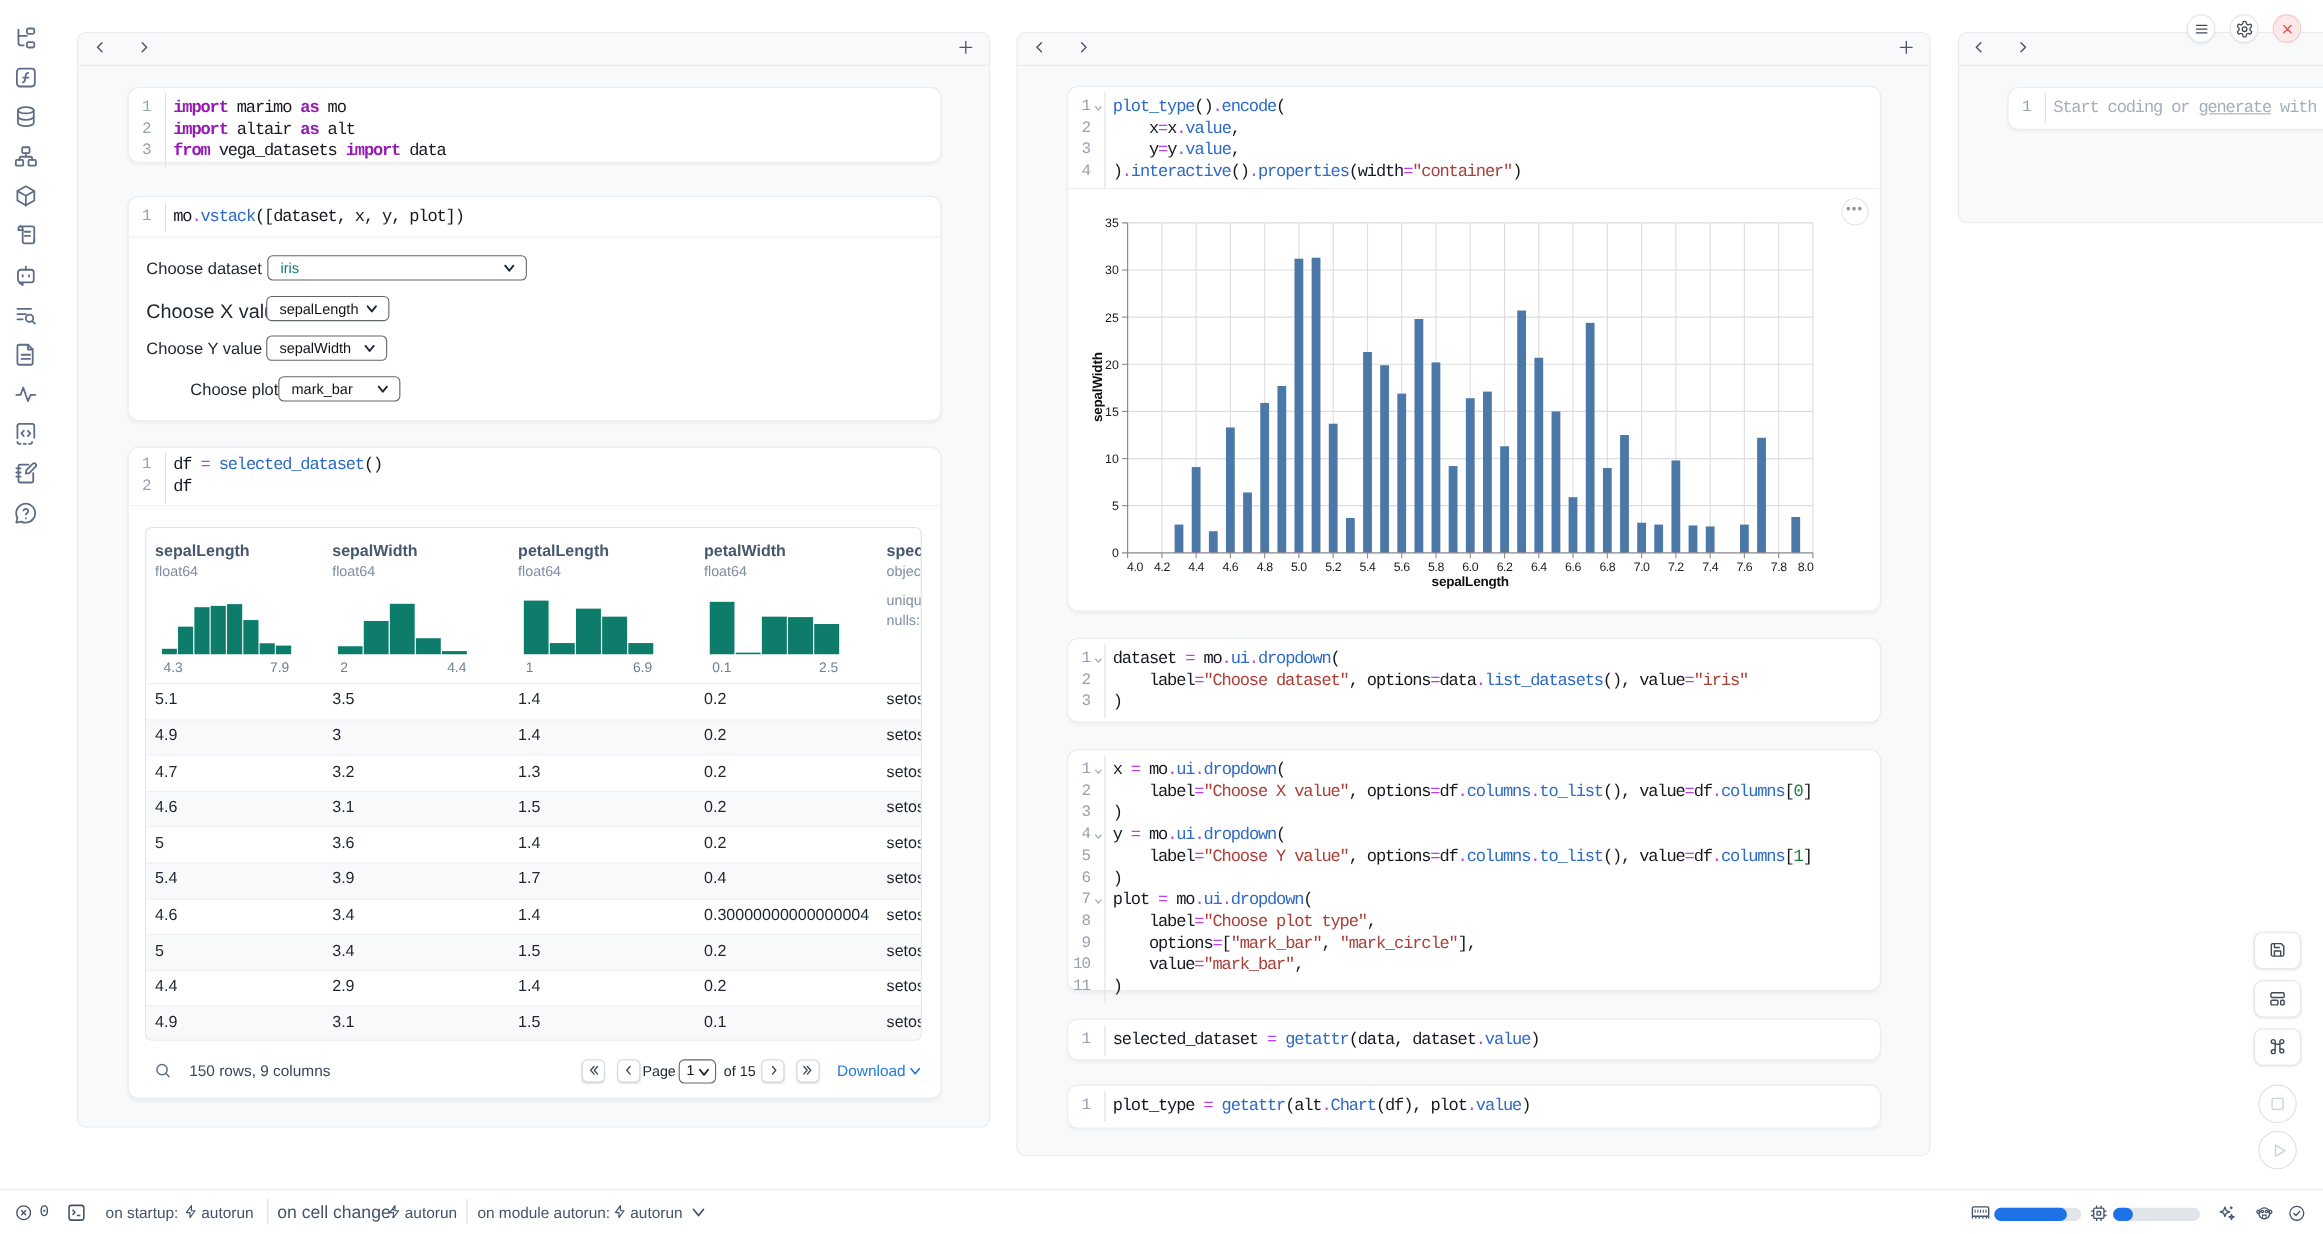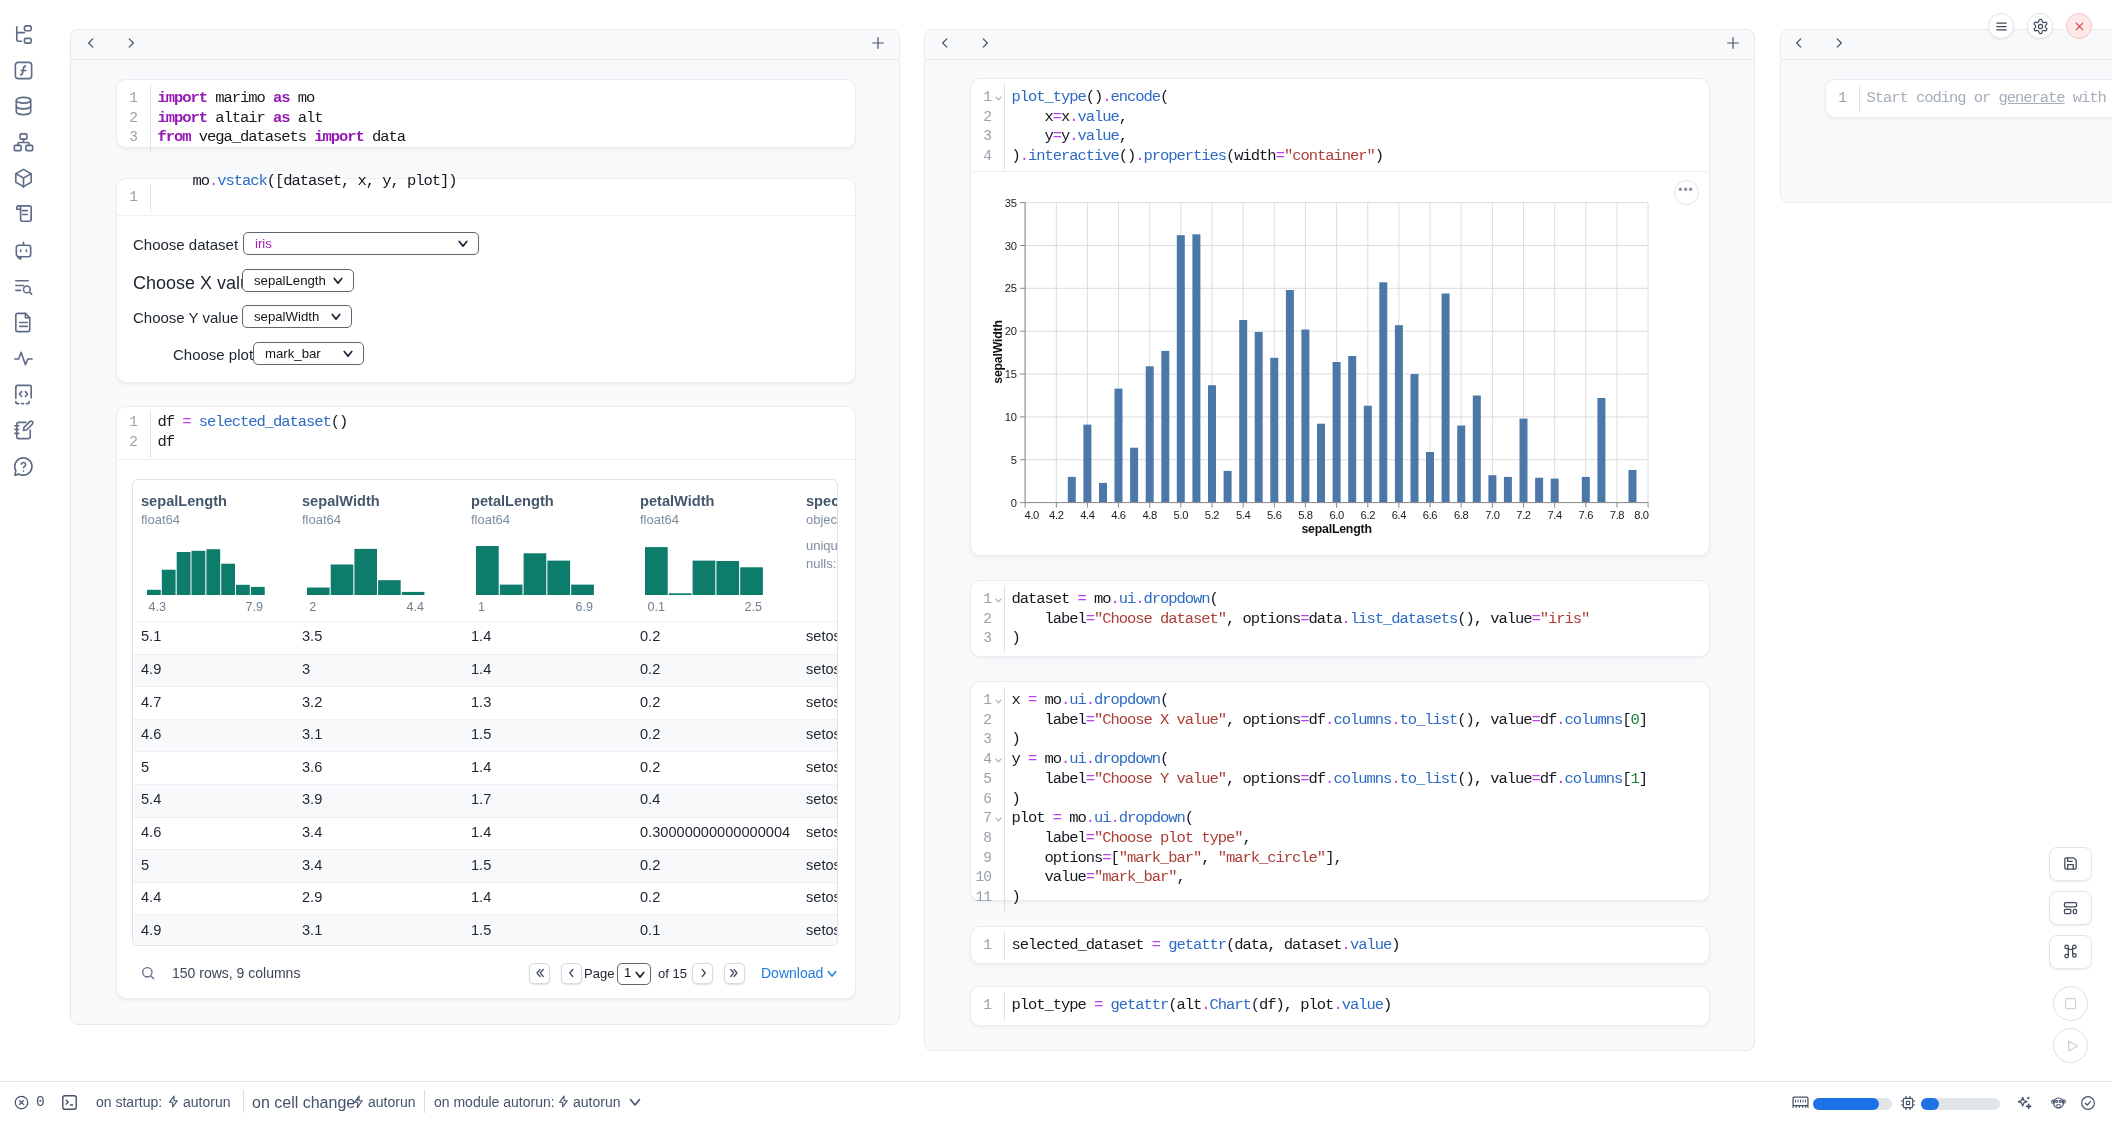--- a/index.html
+++ b/index.html
@@ -136,25 +136,25 @@
 <div class="lnum" style="left:116px;top:89px;width:21px;">1
 2
 3</div>
 <div class="cdiv" style="left:149.5px;top:85px;height:67px;"></div>
 <div class="code abs" style="left:157.5px;top:89px;"><span class="kw">import</span> marimo <span class="kw">as</span> mo
 <span class="kw">import</span> altair <span class="kw">as</span> alt
 <span class="kw">from</span> vega_datasets <span class="kw">import</span> data</div>
 <div class="card" style="left:116px;top:178px;width:740px;height:205px;"></div>
 <div class="lnum" style="left:116px;top:188px;width:21px;">1</div>
 <div class="cdiv" style="left:149.5px;top:184px;height:27px;"></div>
-<div class="code abs" style="left:157.5px;top:172px;margin-left:35px;">mo<span class="op">.</span><span class="fn">vstack</span>([dataset, x, y, plot])</div>
+<div class="code abs" style="left:157.5px;top:188px;">mo<span class="op">.</span><span class="fn">vstack</span>([dataset, x, y, plot])</div>
 <div class="outdiv" style="left:117px;top:215px;width:738px;"></div>
 <div class="abs" style="left:133px;top:236px;font-size:15px;color:#1c2430;">Choose dataset</div>
 <div class="abs" style="left:243px;top:232px;width:236px;height:23px;border:1.5px solid #61666e;border-radius:5px;background:#fff;"></div>
-<div class="abs" style="left:255px;top:232px;height:23px;line-height:23px;font-size:13.2px;color:#a21caf;">iris</div>
+<div class="abs" style="left:255px;top:232px;height:23px;line-height:23px;font-size:13.2px;color:#0f766e;">iris</div>
 <svg class="abs" style="left:458px;top:240.0px" width="10" height="8" viewBox="0 0 12 9" fill="none" stroke="#20293a" stroke-width="2.1" stroke-linecap="round" stroke-linejoin="round">
     <path d="M1.5 1.5L6 7l4.5-5.5"></path>
   </svg>
 <div class="abs" style="left:133px;top:272.5px;font-size:18px;color:#1c2430;">Choose X value</div>
 <div class="abs" style="left:242px;top:268.5px;width:112px;height:23px;border:1.5px solid #61666e;border-radius:5px;background:#fff;"></div>
 <div class="abs" style="left:254px;top:268.5px;height:23px;line-height:23px;font-size:13.2px;color:#111418;">sepalLength</div>
 <svg class="abs" style="left:333px;top:276.5px" width="10" height="8" viewBox="0 0 12 9" fill="none" stroke="#20293a" stroke-width="2.1" stroke-linecap="round" stroke-linejoin="round">
     <path d="M1.5 1.5L6 7l4.5-5.5"></path>
   </svg>
 <div class="abs" style="left:133px;top:309px;font-size:15px;color:#1c2430;">Choose Y value</div>

